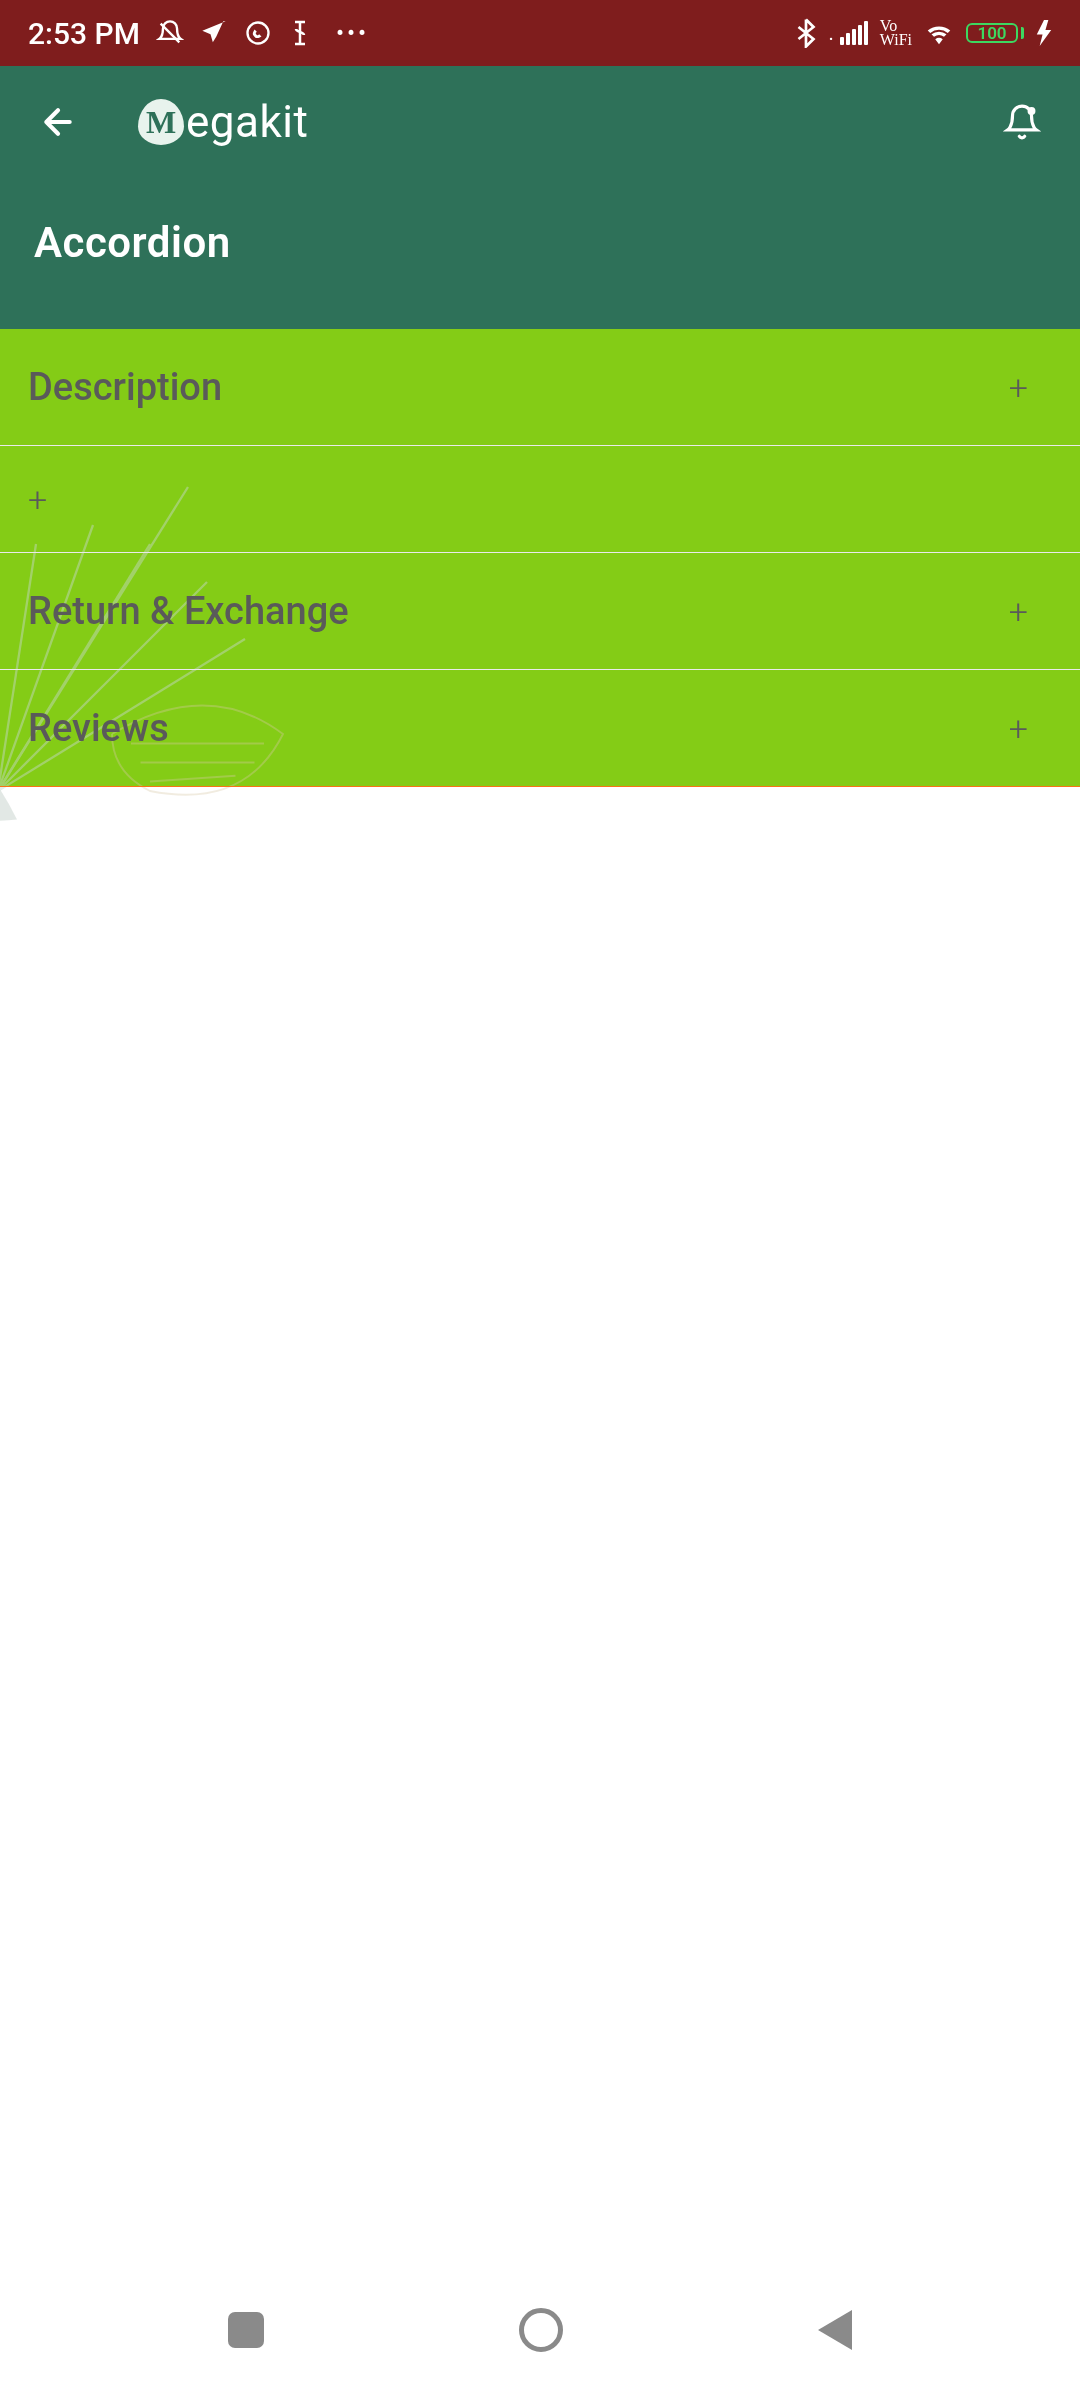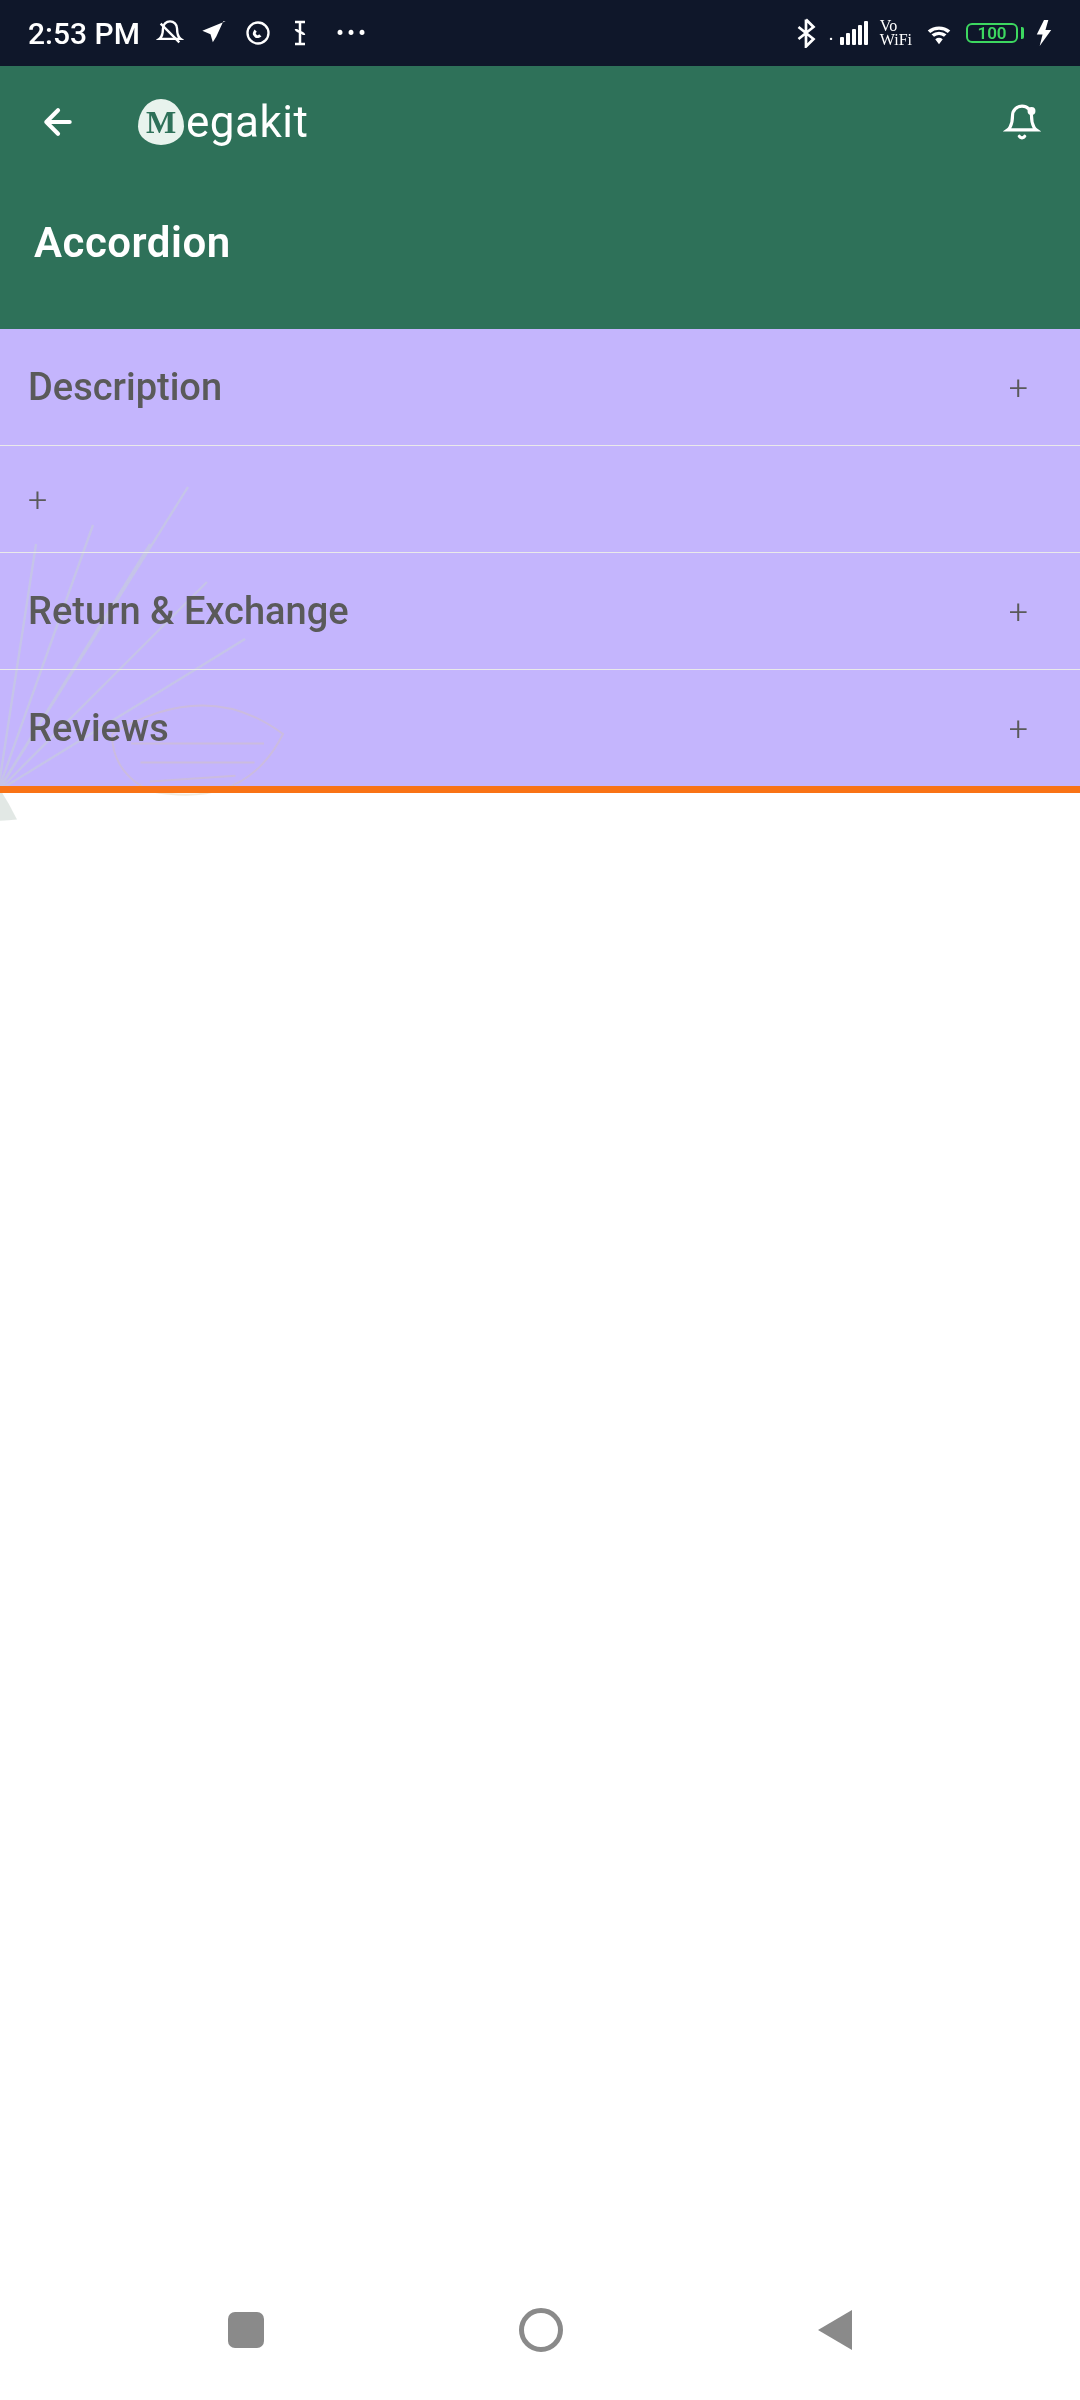--- a/index.html
+++ b/index.html
@@ -13,21 +13,21 @@
       height: 2400px;
       font-family: -apple-system, BlinkMacSystemFont, 'Segoe UI', Roboto, sans-serif;
       background: #ffffff;
       overflow: hidden;
       position: relative;
     }
     
     
     .status-bar {
       height: 66px;
-      background: #0f172a;
+      background: #7f1d1d;
       display: flex;
       align-items: center;
       justify-content: space-between;
       padding: 1px 28px;
       color: #ffffff;
     }
     .status-left {
       display: flex;
       align-items: center;
       gap: 16px;
@@ -166,21 +166,21 @@
     .page-subtitle {
       font-size: 33px;
       line-height: 44px;
       font-weight: 400;
       opacity: 0.98;
       max-width: 820px;
     }
     
     
     .content {
-      background: #c4b5fd;
+      background: #84cc16;
       position: relative;
     }
     .bg-deco {
       position: absolute;
       top: 120px;
       left: -40px;
       width: 380px;
       height: 380px;
       opacity: 0.5;
       z-index: 0;
@@ -191,21 +191,21 @@
       z-index: 1;
     }
     .accordion-item {
       display: flex;
       align-items: center;
       justify-content: space-between;
       padding: 36px 52px 36px 28px;
       border-bottom: 1px solid #eaeaea;
     }
     .accordion-item:last-child {
-      border-bottom: 7px solid #f97316;
+      border-bottom: 1px solid #f97316;
     }
     .accordion-label {
       font-size: 38px;
       font-weight: 500;
       color: #5a5a5a;
     }
     .plus-icon {
       font-size: 34px;
       color: #5a5a5a;
       font-weight: 300;

